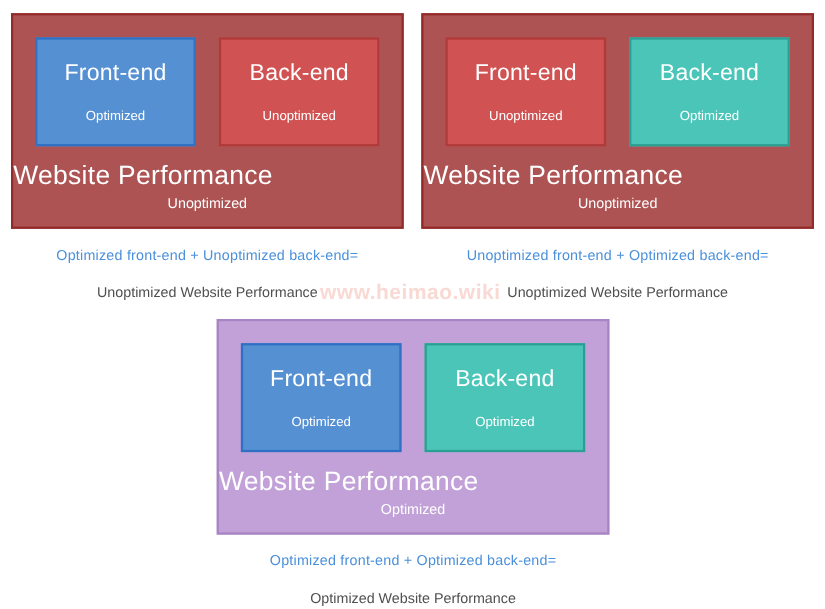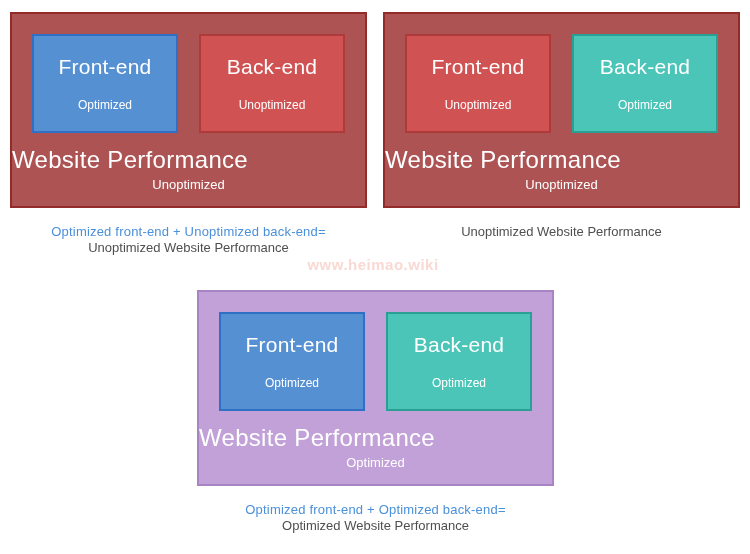--- a/index.html
+++ b/index.html
@@ -58,28 +58,28 @@
   }
   .container-sub {
     text-align: center;
     color: #ffffff;
     font-size: 13px;
     margin-top: 3px;
   }
 
   .caption { text-align: center; margin-top: 16px; }
   .caption-line1 { font-size: 13px; color: var(--caption-blue); letter-spacing: 0.2px; }
-  .caption-line2 { font-size: 13px; color: var(--caption-gray); margin-top: 1px; text-align: center; }
+  .caption-line2 { font-size: 13px; color: var(--caption-gray); margin-top: 19px; text-align: center; }
 
   .watermark {
     position: absolute;
     left: 373px;
     top: 256px;
     transform: translateX(-50%);
-    font-size: 15px;
+    font-size: 19px;
     font-weight: bold;
     letter-spacing: 0.5px;
     color: var(--watermark-pink);
     white-space: nowrap;
     z-index: 5;
   }
 </style>
 </head>
 <body>
 
@@ -115,20 +115,21 @@
         </div>
         <div class="box" data-variant="teal">
           <div class="box-title">Back-end</div>
           <div class="box-sub">Optimized</div>
         </div>
       </div>
       <div class="container-title">Website Performance</div>
       <div class="container-sub">Unoptimized</div>
     </div>
     <div class="caption">
+      <div class="caption-line1">Unoptimized front-end + Optimized back-end=</div>
       <div class="caption-line2">Unoptimized Website Performance</div>
     </div>
   </div>
 
   <div class="group group-3">
     <div class="container" data-variant="purple">
       <div class="boxes">
         <div class="box" data-variant="blue">
           <div class="box-title">Front-end</div>
           <div class="box-sub">Optimized</div>

